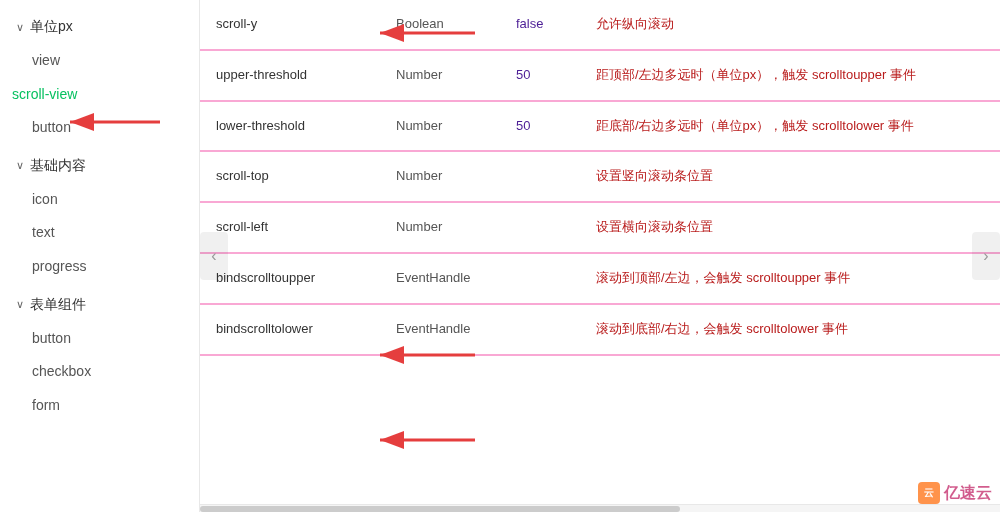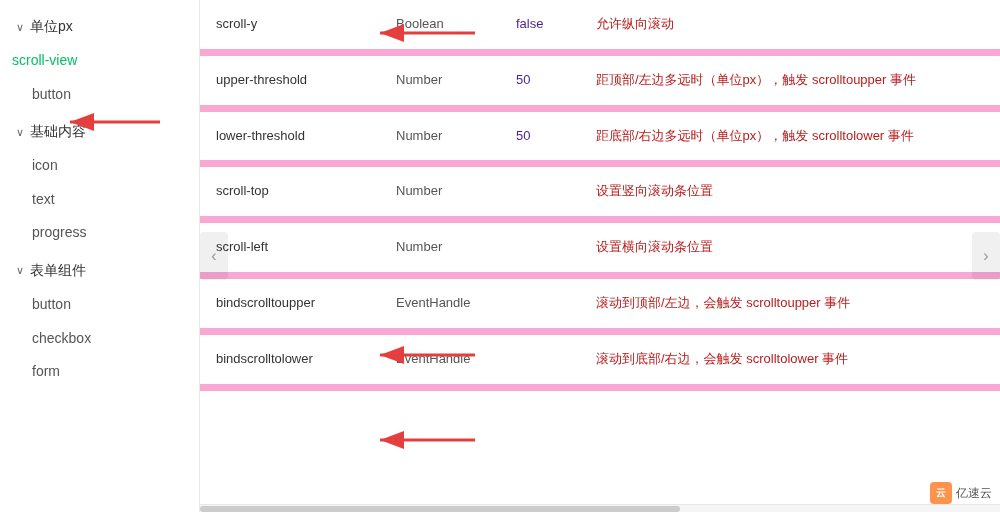--- a/index.html
+++ b/index.html
@@ -72,21 +72,21 @@
       padding: 0;
     }
 
     
     .prop-table {
       width: 100%;
       border-collapse: collapse;
     }
 
     .prop-table tr {
-      border-bottom: 7px solid #f9a8d4;
+      border-bottom: 2px solid #f9a8d4;
     }
 
     .prop-table td {
       padding: 14px 16px;
       vertical-align: top;
       font-size: 13px;
       line-height: 1.6;
     }
 
     .prop-table td:first-child {
@@ -154,22 +154,23 @@
       border-radius: 4px;
       display: flex;
       align-items: center;
       justify-content: center;
       color: white;
       font-size: 10px;
       font-weight: bold;
     }
 
     .watermark-text {
-      font-size: 12px;
-      color: #000000;
+      font-size: 16px;
+      color: #be185d;
+      font-weight: bold;
     }
 
     
     .scroll-bar-area {
       height: 8px;
       background: #f5f5f5;
       border-top: 1px solid #e8e8e8;
     }
 
     .scroll-bar-thumb {
@@ -188,20 +189,23 @@
   </style>
 </head>
 <body>
 
 <div class="sidebar">
 
   <div class="sidebar-group">
     <div class="sidebar-group-title">
       <span class="chevron">∨</span>
       <span>单位px</span>
+    </div>
+    <div class="sidebar-item">
+      <span>view</span>
     </div>
     <div class="sidebar-item active">
       <span>scroll-view</span>
     </div>
     <div class="sidebar-item">
       <span>button</span>
     </div>
   </div>
 
   <div class="sidebar-group">

